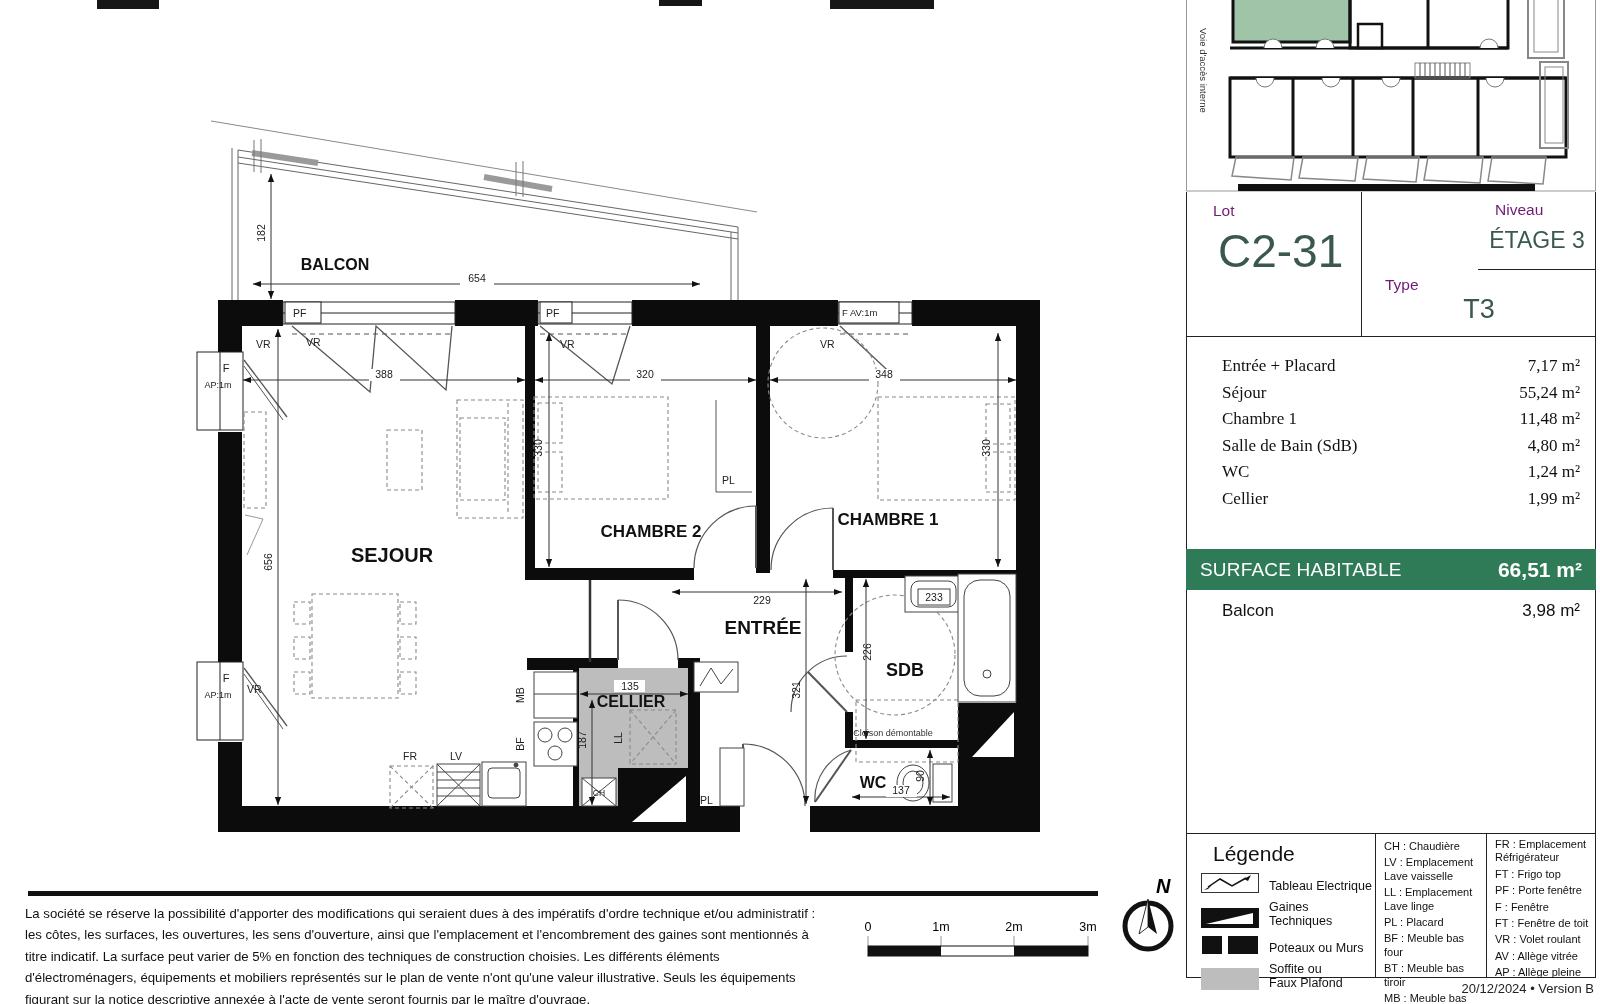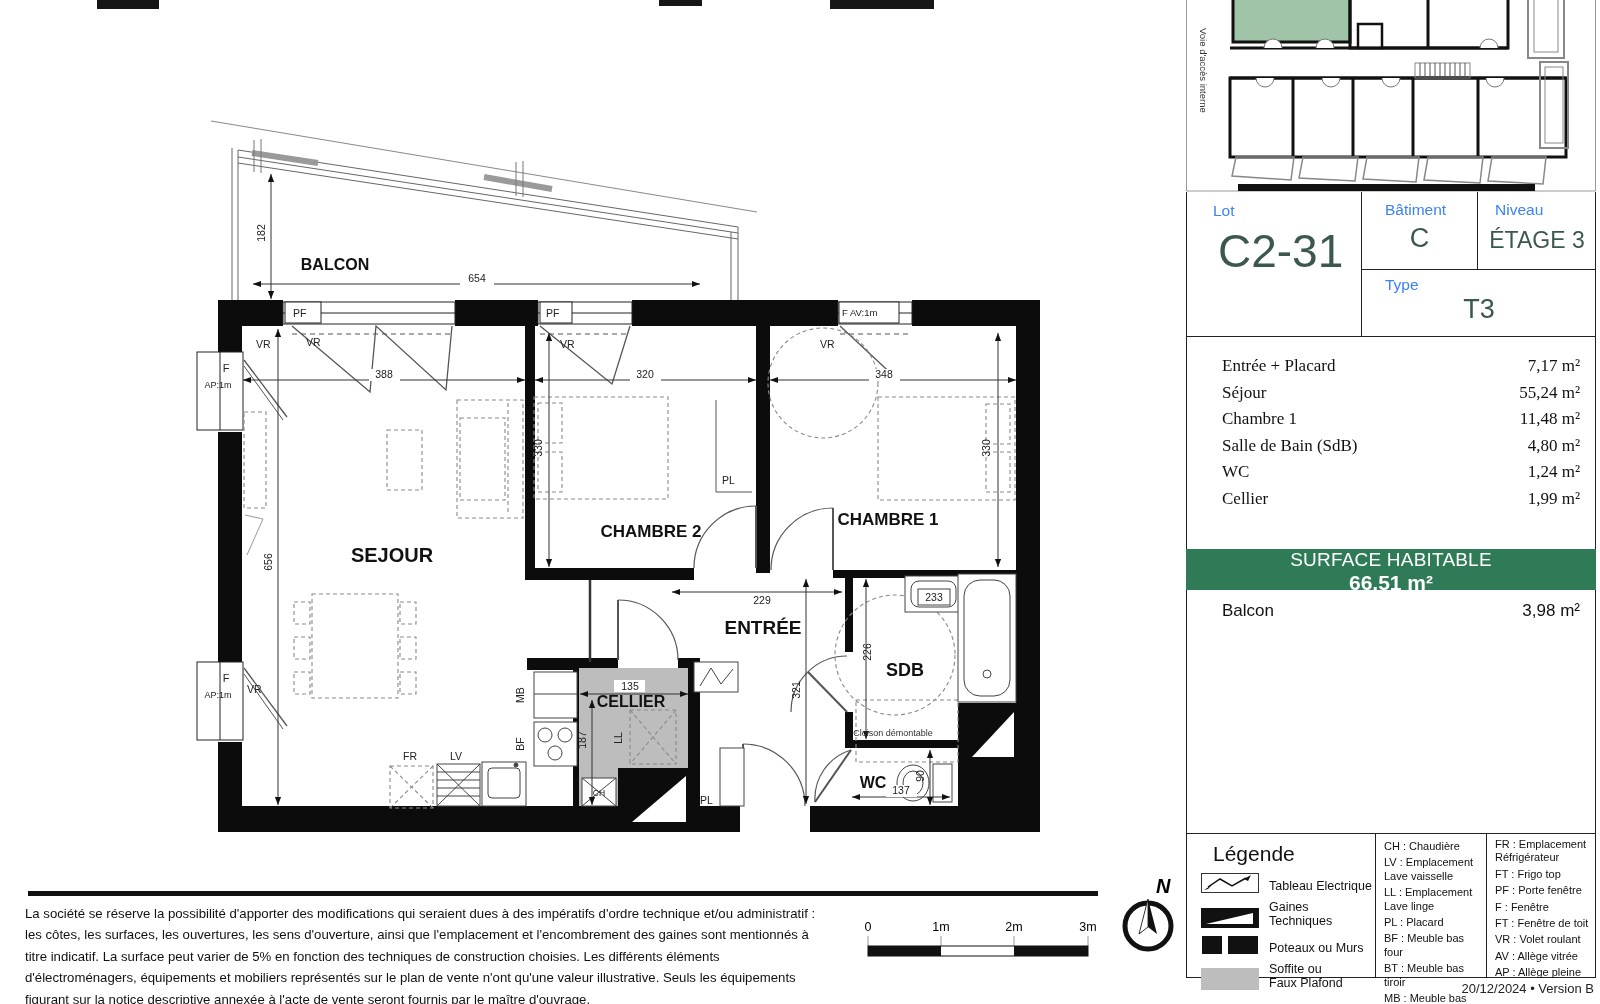--- a/index.html
+++ b/index.html
@@ -10,21 +10,21 @@
   .dim-label{font-size:10.5px;fill:#1a1a1a;}
   .tag-label{font-size:10.5px;fill:#222;}
   
   .panel{position:absolute;left:1178px;top:0;width:422px;height:1004px;background:#fff;}
   .pbox{position:absolute;left:8px;top:0;width:410px;height:978px;border-left:1.5px solid #222;border-right:1.5px solid #222;border-bottom:1.5px solid #222;box-sizing:border-box;}
   .cell{position:absolute;box-sizing:border-box;border-color:#222;}
   .c-lot{left:8px;top:192px;width:176px;height:145px;border-right:1.5px solid #222;border-bottom:1.5px solid #222;}
   .c-bat{left:184px;top:192px;width:116px;height:78px;border-right:1.5px solid #222;border-bottom:1.5px solid #222;}
   .c-niv{left:300px;top:192px;width:118px;height:78px;border-bottom:1.5px solid #222;}
   .c-type{left:184px;top:270px;width:234px;height:67px;border-bottom:1.5px solid #222;}
-  .small-label{font-size:15.5px;color:#3b82f6;}
+  .small-label{font-size:15.5px;color:#701a75;}
   .c-lot .small-label{margin:10px 0 0 27px;}
   .c-bat .small-label{margin:9px 0 0 23px;}
   .c-niv .small-label{margin:9px 0 0 17px;}
   .c-type .small-label{margin:6px 0 0 23px;}
   .teal{color:#3a584e;}
   .lot-value{font-size:46px;font-weight:500;letter-spacing:0;margin:4px 0 18px 32px;}
   .bat-value{font-size:27px;text-align:center;margin-top:4px;}
   .niv-value{font-size:23px;text-align:center;margin-top:8px;}
   .type-value{font-size:27px;text-align:center;margin-top:0px;}
   .areas{position:absolute;left:8px;top:337px;width:410px;padding-top:16px;}
@@ -401,24 +401,20 @@
         <rect x="354" y="62" width="28" height="86"></rect>
         <rect x="359" y="67" width="18" height="76" stroke-width="1"></rect>
       </g>
       <rect x="52" y="184" width="297" height="7" fill="#111"></rect>
     </svg>
 
     <div class="cell c-lot">
       <div class="small-label">Lot</div>
       <div class="lot-value teal">C2-31</div>
     </div>
-    <div class="cell c-bat">
-      <div class="small-label">Bâtiment</div>
-      <div class="bat-value teal">C</div>
-    </div>
     <div class="cell c-niv">
       <div class="small-label">Niveau</div>
       <div class="niv-value teal">ÉTAGE 3</div>
     </div>
     <div class="cell c-type">
       <div class="small-label">Type</div>
       <div class="type-value teal">T3</div>
     </div>
 
     <div class="areas">
@@ -441,21 +437,21 @@
       <div class="area-row">
         <span>WC</span>
         <span>1,24 m²</span>
       </div>
       <div class="area-row">
         <span>Cellier</span>
         <span>1,99 m²</span>
       </div>
     </div>
 
-    <div class="band" style="background:#2f7b58;flex-direction:column;">
+    <div class="band" style="background:#2f7b58;">
       <span class="band-label">SURFACE HABITABLE</span>
       <span class="band-value">66,51 m²</span>
     </div>
     <div class="balcon-row">
       <span>Balcon</span>
       <span>3,98 m²</span>
     </div>
 
     <div class="legend">
       <div class="lg-col1">

